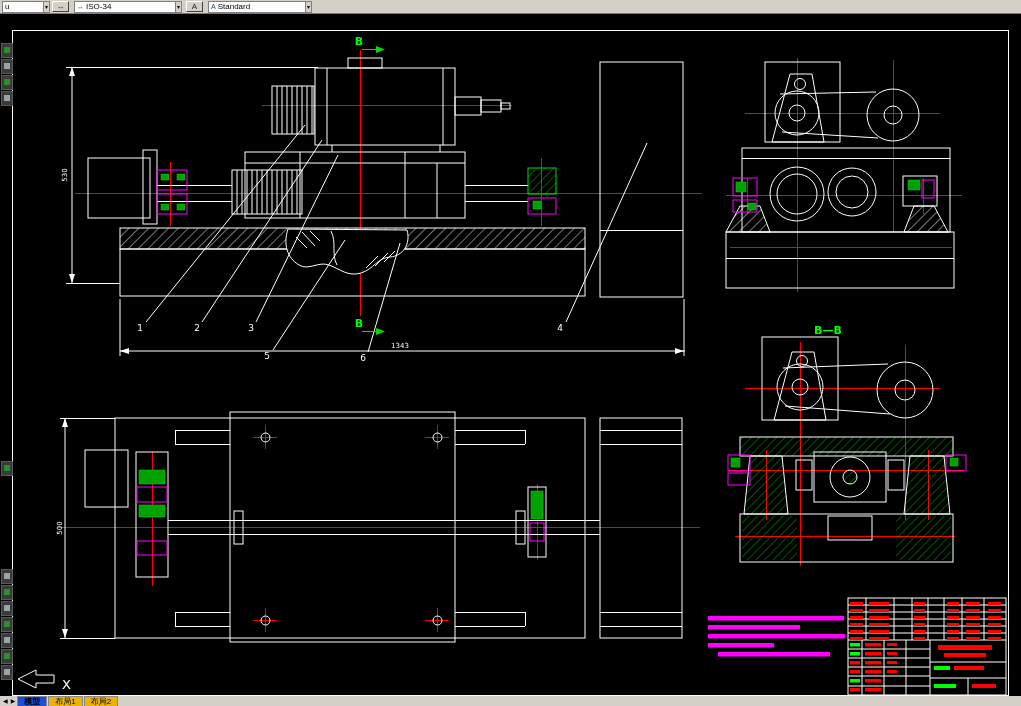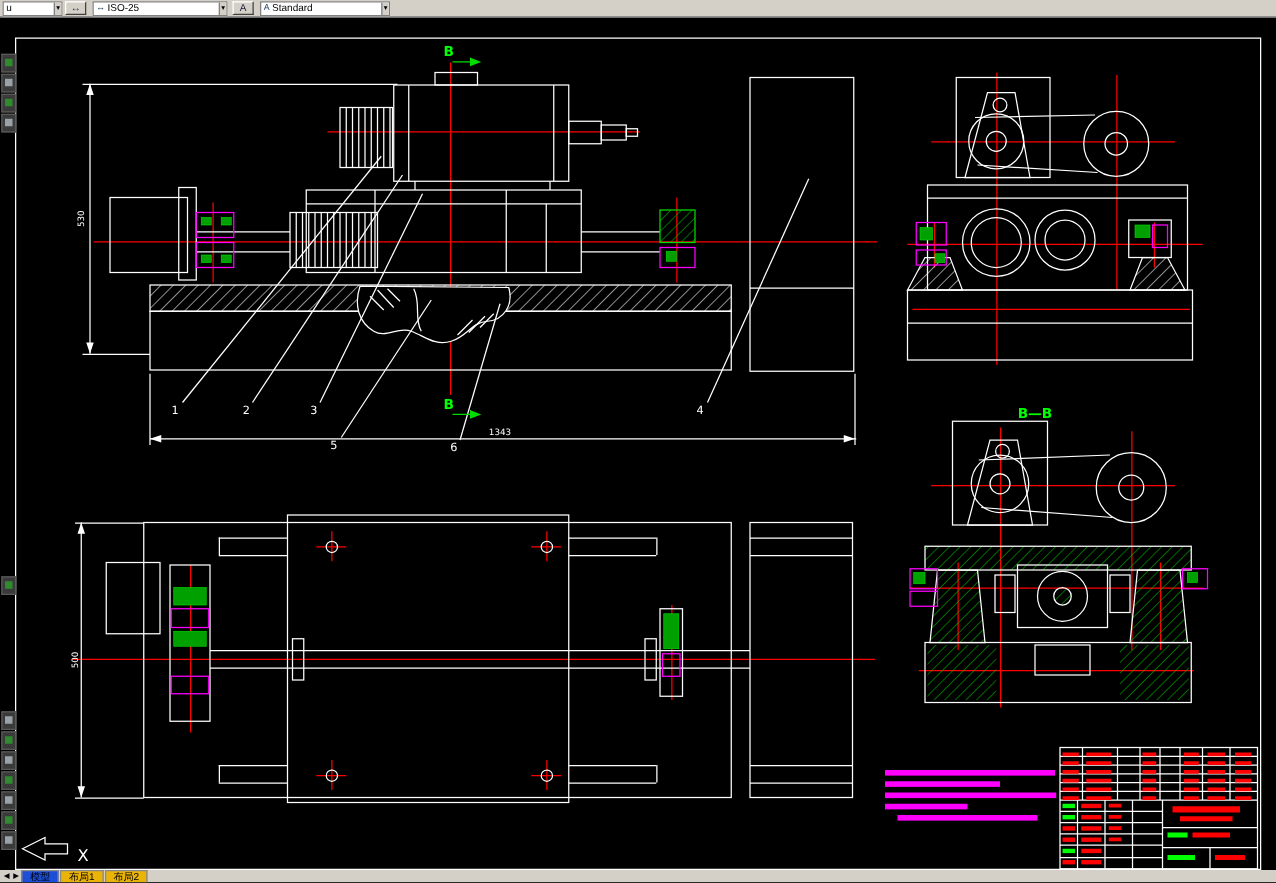--- a/index.html
+++ b/index.html
@@ -20,21 +20,21 @@
   
   .leftbar{position:absolute;left:0;top:13px;bottom:10px;width:12px;background:#000;z-index:20;}
   .lbtn{position:absolute;left:1px;width:10px;height:13px;background:#3a3a3a;border:1px solid #5a5a5a;}
   .lbtn i{display:block;width:6px;height:6px;margin:3px auto 0;background:#98a2a8;}
   
   .tabbar{position:absolute;left:0;right:0;bottom:0;height:10px;background:#d4d0c8;z-index:30;
           display:flex;align-items:center;font-size:8px;color:#000;padding-left:2px;gap:1px;}
   .tnav{font-size:6px;line-height:9px;padding:0 1px;}
   .tab{background:#eab308;border:1px solid #888;border-bottom:none;padding:0 6px;height:9px;
        line-height:9px;white-space:nowrap;}
-  .tab.active{background:#1d4ed8;font-weight:normal;}
+  .tab.active{background:#1d4ed8;font-weight:bold;}
   
   svg{position:absolute;left:0;top:0;z-index:10;}
   svg text{font-family:"DejaVu Sans",sans-serif;}
   .w{stroke:#ffffff;fill:none;stroke-width:1;}
   .wf{fill:#ffffff;stroke:none;}
   .r{stroke:#ff0000;fill:none;stroke-width:1;}
   .g{stroke:#00dd00;fill:none;stroke-width:1;}
   .gf{fill:#00a000;stroke:#00dd00;stroke-width:0.5;}
   .m{stroke:#ff00ff;fill:none;stroke-width:1;}
   .mf{fill:#ff00ff;stroke:none;}
@@ -49,21 +49,21 @@
   <div class="toolbar">
     <div class="combo" style="left:2px;width:44px;">
       <span class="cv">u</span>
       <span class="dd">▾</span>
     </div>
     <button class="tbtn" style="left:52px;">
       <span>↔</span>
     </button>
     <div class="combo" style="left:74px;width:104px;">
       <span class="ci">↔</span>
-      <span class="cv">ISO-25</span>
+      <span class="cv">ISO-34</span>
       <span class="dd">▾</span>
     </div>
     <button class="tbtn" style="left:186px;">
       <span>A</span>
     </button>
     <div class="combo" style="left:208px;width:100px;">
       <span class="ci">A</span>
       <span class="cv">Standard</span>
       <span class="dd">▾</span>
     </div>

